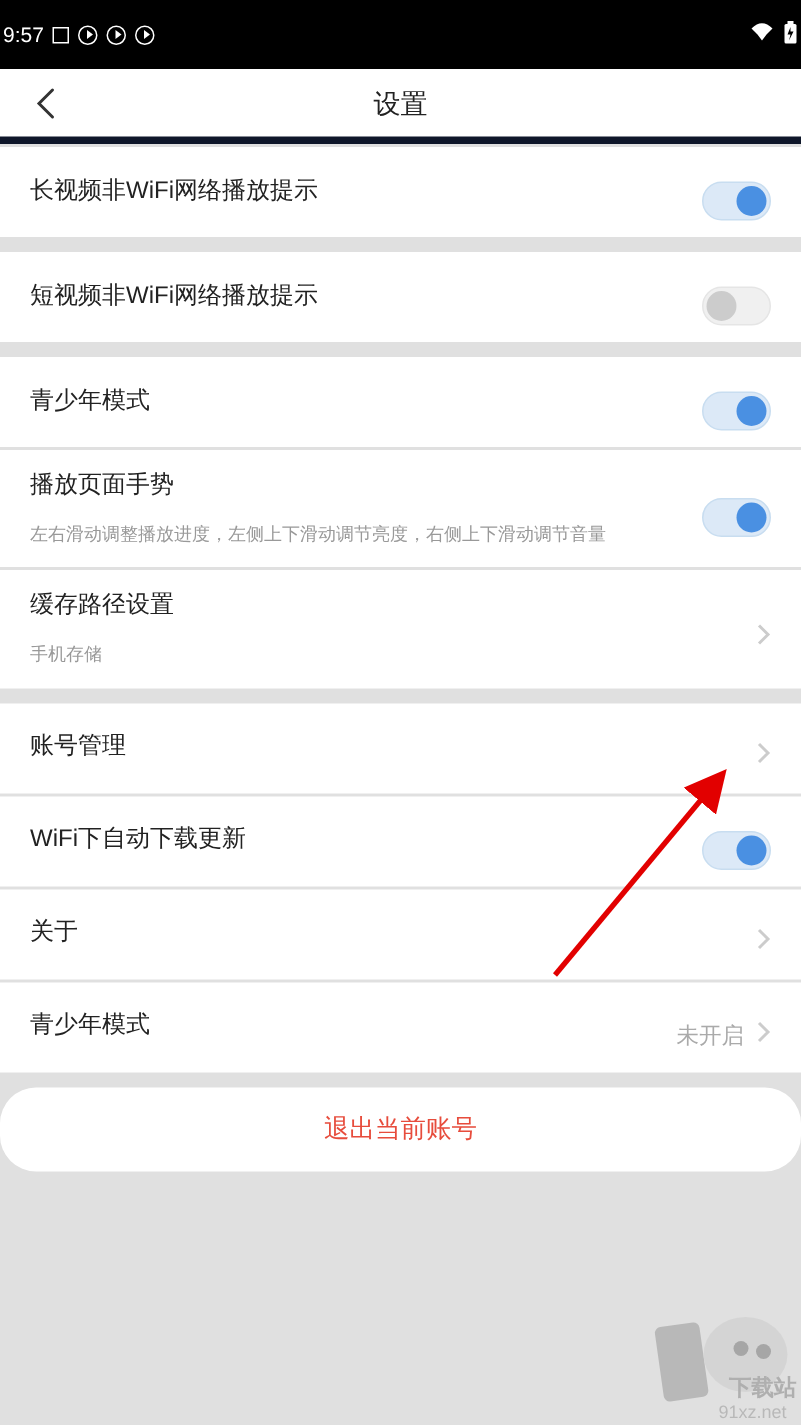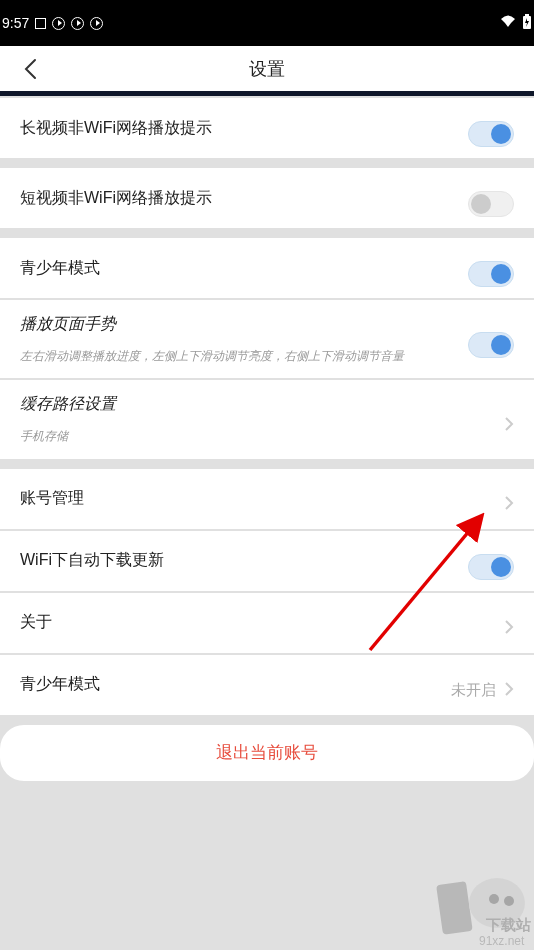--- a/index.html
+++ b/index.html
@@ -99,21 +99,20 @@
       background: #fff;
       display: flex;
       align-items: center;
       padding: 0 20px;
       min-height: 60px;
       position: relative;
       justify-content: flex-end;
     }
     .row-tall {
       min-height: 66px;
-      font-style: italic;
     }
     .row-body {
       flex: 1;
       display: flex;
       flex-direction: column;
       justify-content: center;
       padding: 14px 0;
     }
     .row-title {
       font-size: 16px;

